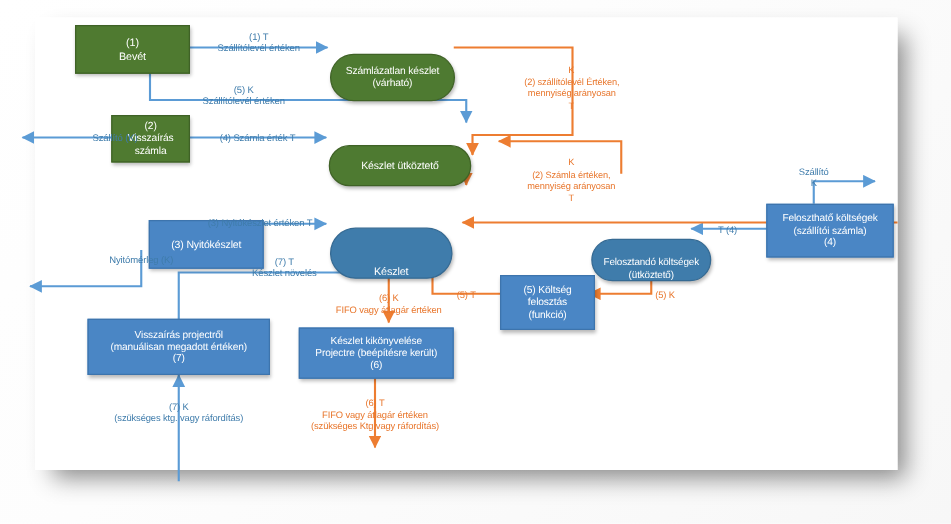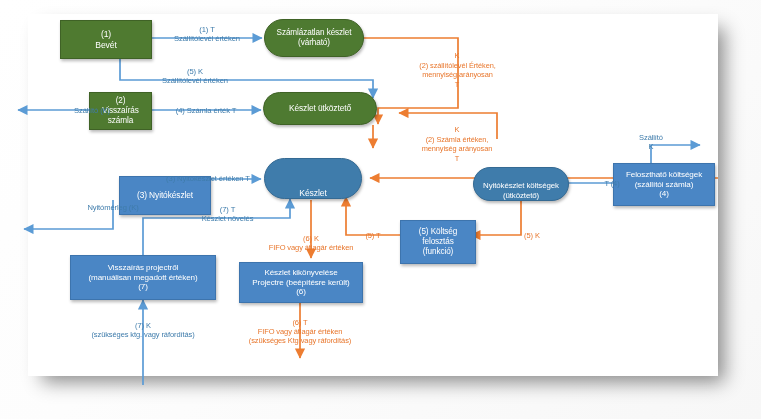--- a/index.html
+++ b/index.html
@@ -32,21 +32,21 @@
     display:flex;align-items:center;justify-content:center;
     text-align:center;
     color:#ffffff;
     line-height:1.18;
     letter-spacing:-0.1px;
   }
   .green{background:#4f7a30;border:1px solid #3f6226;}
   .blue{background:#4a86c5;border:1px solid #3d74ad;}
   .bluedark{background:#3f7cab;border:1px solid #356a93;align-items:flex-end;}
   .greendark{background:#4e7a31;border:1px solid #3f6226;}
-  .round22{border-radius:22px;}
+  .round22{border-radius:22px;margin-top:24px;}
 
   .lbl{
     position:absolute;
     text-align:center;
     line-height:1.2;
     white-space:nowrap;
     letter-spacing:-0.1px;
   }
   .lblblue{color:#3f7cab;}
   .lblorange{color:#e8762c;}
@@ -167,21 +167,21 @@
   <div class="node blue shadowbox" style="left:400px;top:220px;width:76px;height:44px;font-size:8.2px;">
     <div>
       <div>(5)  Költség</div>
       <div>felosztás</div>
       <div>(funkció)</div>
     </div>
   </div>
 
   <div class="node bluedark round22 shadowbox" style="left:473px;top:167px;width:96px;height:34px;font-size:7.9px;">
     <div>
-      <div>Nyitókészlet költségek</div>
+      <div>Felosztandó költségek</div>
       <div>(ütköztető)</div>
     </div>
   </div>
 
   <div class="node blue shadowbox" style="left:613px;top:163px;width:102px;height:43px;font-size:8.1px;">
     <div>
       <div>Feloszthatő költségek</div>
       <div>(szállítói számla)</div>
       <div>(4)</div>
     </div>
@@ -261,21 +261,21 @@
   </div>
 
   <div class="lbl lblorange" style="left:352px;top:231px;width:42px;font-size:7.5px;">
     <div>(5) T</div>
   </div>
 
   <div class="lbl lblorange" style="left:479px;top:231px;width:42px;font-size:7.5px;margin-left:32px;">
     <div>(5) K</div>
   </div>
 
-  <div class="lbl lblblue" style="left:600px;top:179px;width:24px;font-size:7.5px;">
+  <div class="lbl lblblue" style="left:570px;top:179px;width:24px;font-size:7.5px;">
     <div>T (4)</div>
   </div>
 
   <div class="lbl lblblue" style="left:627px;top:133px;width:48px;font-size:7.5px;">
     <div>Szállító</div>
     <div>K</div>
   </div>
 
 </div>
 

